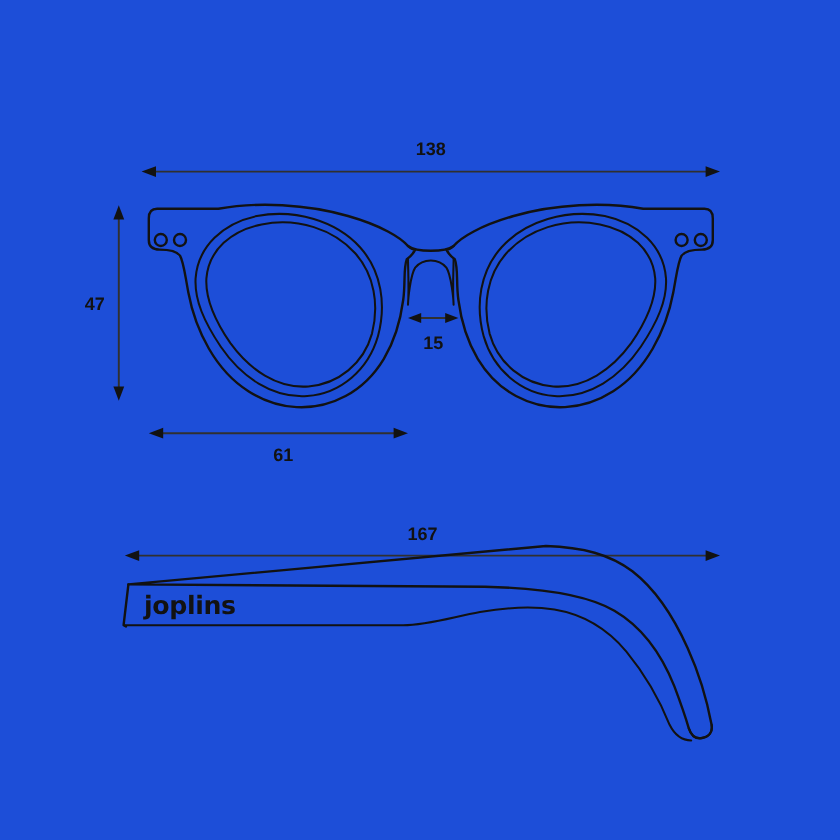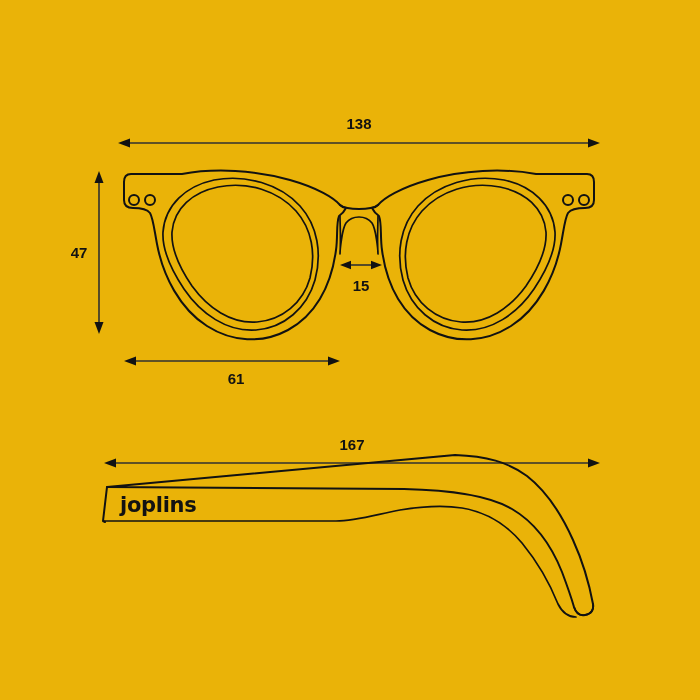--- a/index.html
+++ b/index.html
@@ -7,21 +7,21 @@
     padding: 0;
     background: #ffffff;
   }
   body {
     font-family: "Liberation Sans", sans-serif;
   }
   #stage {
     position: relative;
     width: 700px;
     height: 700px;
-    background: #eab308;
+    background: #1d4ed8;
     overflow: hidden;
   }
   #drawing {
     position: absolute;
     left: 0;
     top: 0;
     width: 700px;
     height: 700px;
     display: block;
   }

